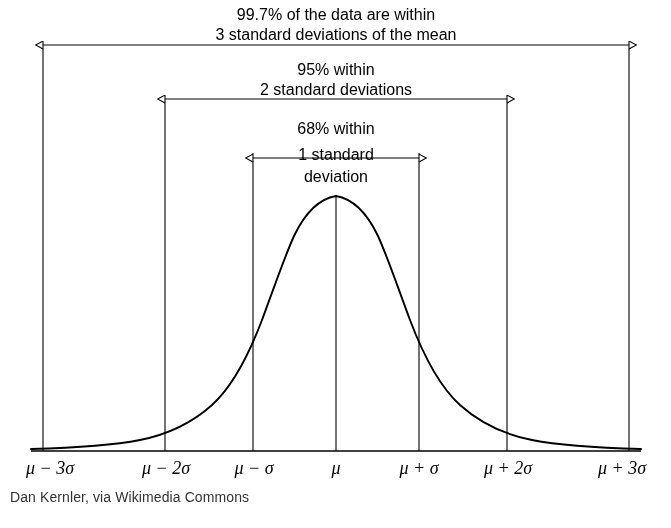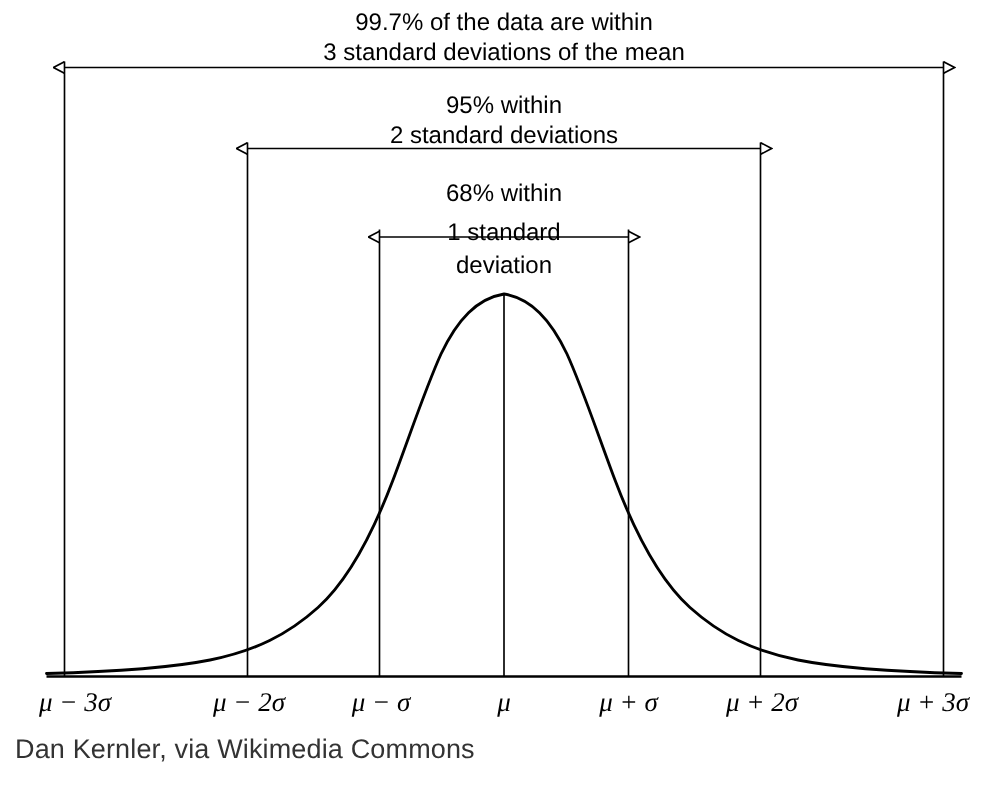--- a/index.html
+++ b/index.html
@@ -21,21 +21,21 @@
     height: 487px;
     text-align: right;
   }
   #figure svg {
     display: block;
   }
   .caption {
     position: absolute;
     left: 10px;
     top: 489px;
-    font-size: 18px;
+    font-size: 14px;
     color: #333333;
     letter-spacing: 0.1px;
   }
   .lbl {
     font-family: "Liberation Sans", sans-serif;
     font-size: 16px;
     fill: #000000;
   }
   .axis-lbl {
     font-family: "Liberation Serif", serif;

